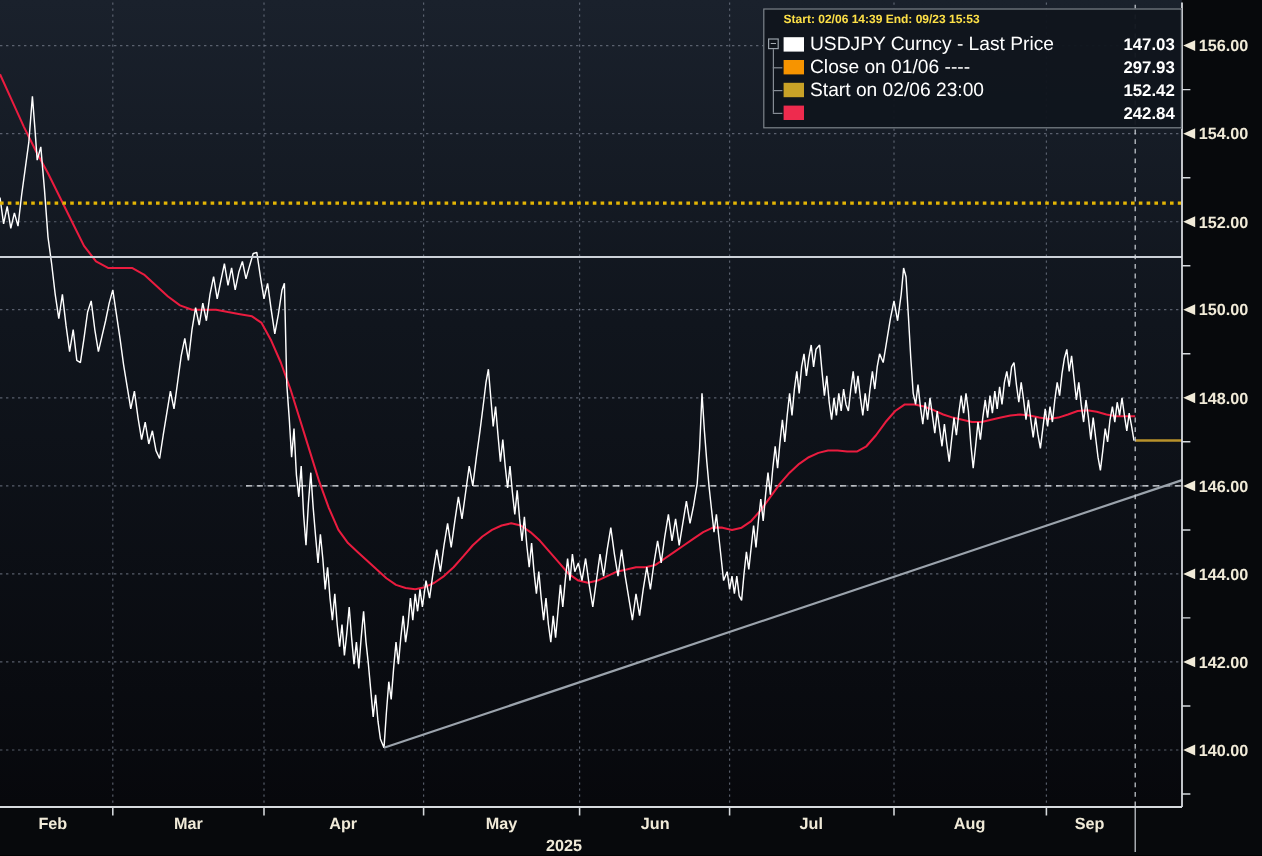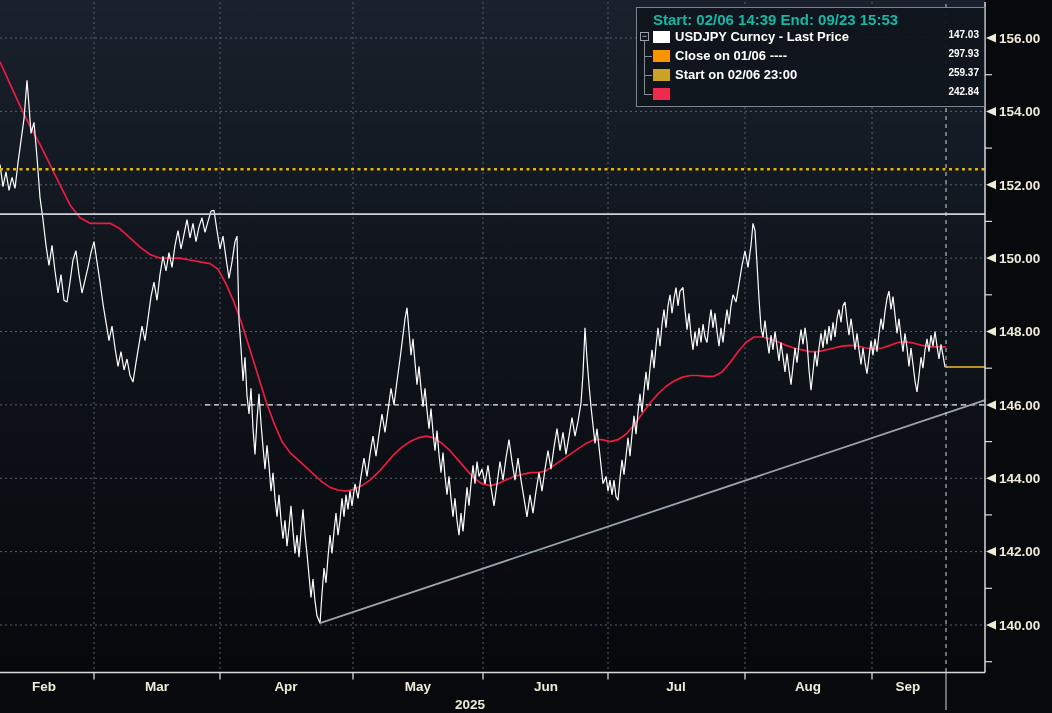--- a/index.html
+++ b/index.html
@@ -1,25 +1,25 @@
 <!DOCTYPE html>
 <html><head>
 <meta charset="utf-8">
 <style>
   html,body{margin:0;padding:0;background:#000;}
   .stage{position:relative;width:1052px;height:713px;background:#07090c;overflow:hidden;
          font-family:"Liberation Sans",sans-serif;}
   .stage svg{position:absolute;left:0;top:0;}
   .legend{position:absolute;left:636px;top:7px;width:349px;height:100px;
           background:rgba(16,21,29,0.96);border:1px solid #7e858d;box-sizing:border-box;z-index:5;}
-  .lg-header{position:absolute;left:16px;top:3px;font-size:15px;font-weight:bold;color:#14b8a6;white-space:nowrap;letter-spacing:0;text-align:right;}
+  .lg-header{position:absolute;left:16px;top:3px;font-size:10px;font-weight:bold;color:#fde047;white-space:nowrap;letter-spacing:0;text-align:right;}
   .lg-row{position:absolute;left:0;width:100%;height:19px;}
   .lg-swatch{position:absolute;left:16px;top:3px;width:17px;height:12px;}
-  .lg-label{position:absolute;left:38px;top:1px;font-size:13px;font-weight:bold;color:#ffffff;white-space:nowrap;}
-  .lg-value{position:absolute;right:5px;top:1px;font-size:10px;font-weight:bold;color:#ffffff;}
+  .lg-label{position:absolute;left:38px;top:1px;font-size:16px;font-weight:normal;color:#ffffff;white-space:nowrap;}
+  .lg-value{position:absolute;right:5px;top:1px;font-size:14px;font-weight:bold;color:#ffffff;}
   .lg-expand{position:absolute;left:3px;top:4px;width:9px;height:9px;border:1px solid #9aa2aa;
              box-sizing:border-box;color:#cfd5db;font-size:9px;line-height:6px;text-align:center;background:#10151c;}
   .lg-vline{position:absolute;left:7px;top:29px;width:1px;height:57px;background:#858c94;}
   .lg-stub{position:absolute;left:7px;width:8px;height:1px;background:#858c94;}
 </style>
 </head>
 <body>
 
 <div class="stage">
   <svg id="chart-svg" width="1052" height="713" viewBox="0 0 1052 713">
@@ -117,21 +117,21 @@
         <div class="lg-row" style="top: 39px;">
           <div class="lg-stub" style="top:9px"></div>
           <div class="lg-swatch" style="background:#f79400"></div>
           <div class="lg-label">Close on 01/06 ----</div>
           <div class="lg-value">297.93</div>
         </div>
         <div class="lg-row" style="top: 58px;">
           <div class="lg-stub" style="top:9px"></div>
           <div class="lg-swatch" style="background:#c9a227"></div>
           <div class="lg-label">Start on 02/06 23:00</div>
-          <div class="lg-value">259.37</div>
+          <div class="lg-value">152.42</div>
         </div>
         <div class="lg-row" style="top: 77px;">
           <div class="lg-stub" style="top:9px"></div>
           <div class="lg-swatch" style="background:#ee2b4e"></div>
           <div class="lg-value">242.84</div>
         </div>
       </div>
   </div>
 </div>
 

